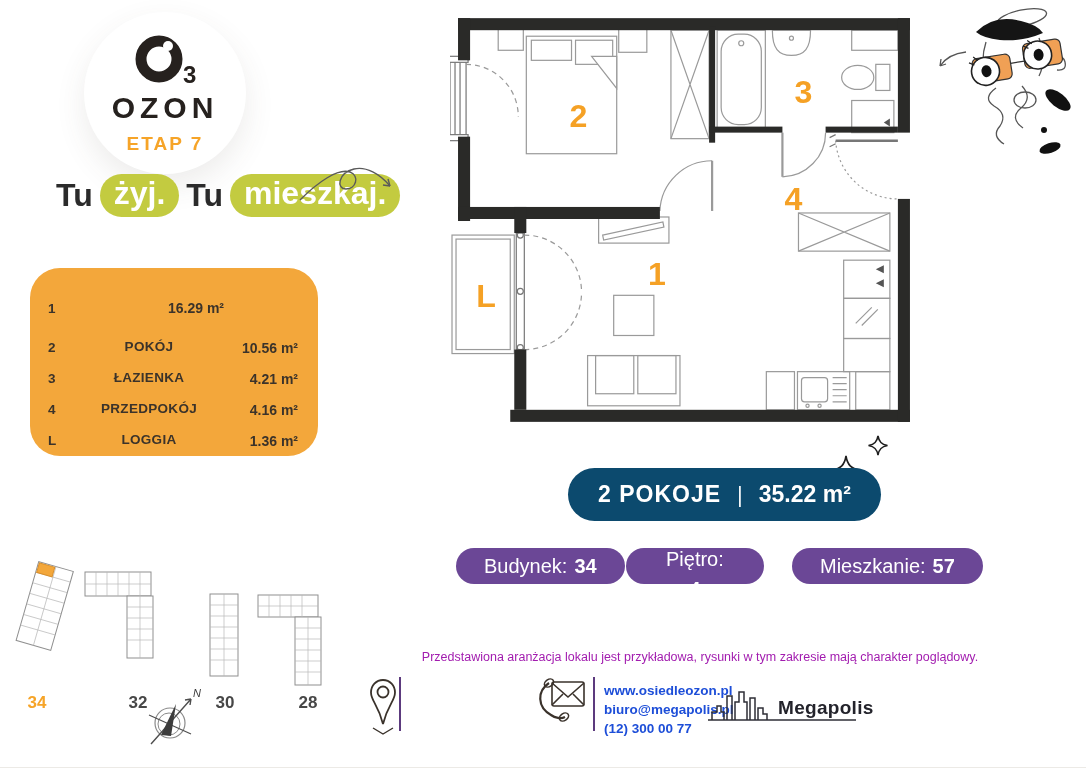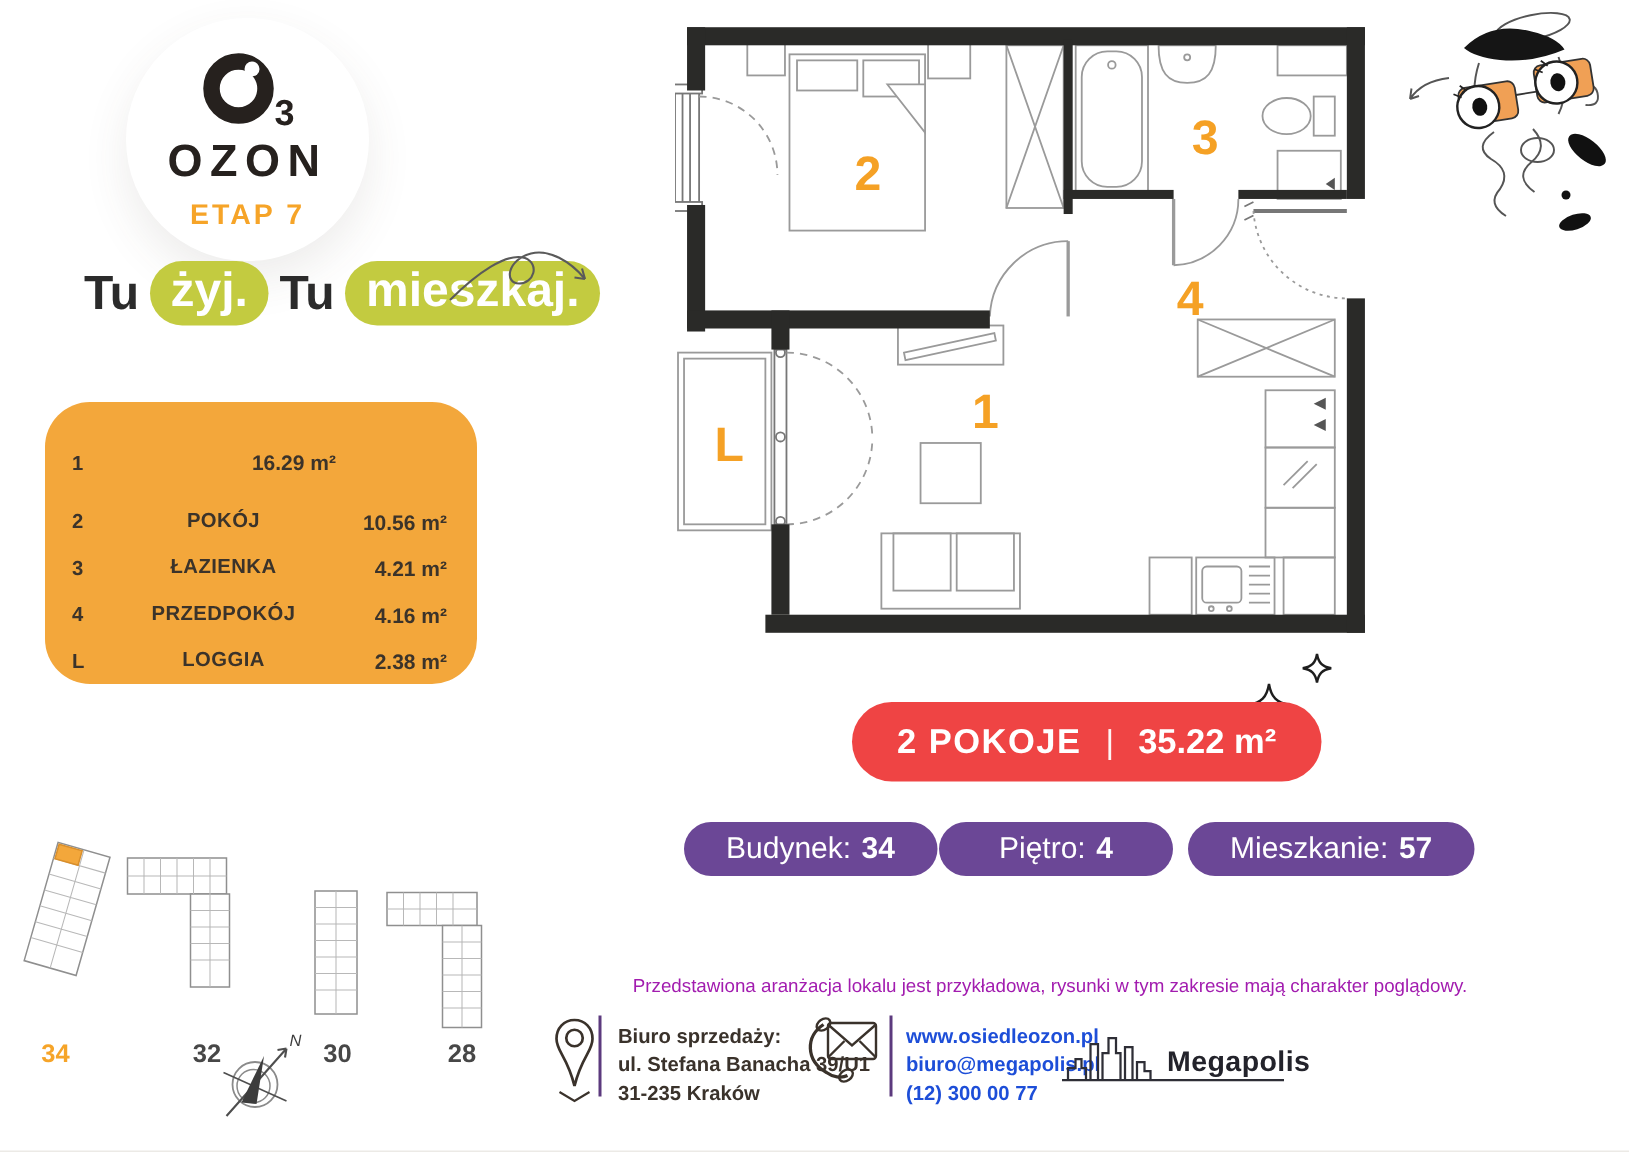--- a/index.html
+++ b/index.html
@@ -27,31 +27,31 @@
   .legend { left:30px; top:268px; width:288px; height:188px; background:#F3A73B;
     border-radius:30px; padding:16px 20px 10px 18px; color:#3b332a; }
   .legend-row { display:grid; grid-template-columns:26px 1fr 74px; align-items:center;
     font-size:13.5px; font-weight:bold; height:31px; }
   .legend-row.tall { height:48px; }
   .legend-num { text-align:left; }
   .legend-label { text-align:center; line-height:1.25; letter-spacing:.3px; }
   .legend-val { text-align:right; font-size:14px; }
 
   
-  .area-badge { left:568px; top:468px; height:53px; background:#ef4444; border-radius:27px;
+  .area-badge { left:568px; top:468px; height:53px; background:#0c4a6e; border-radius:27px;
     display:inline-flex; align-items:center; gap:16px; padding:0 30px; color:#fff; }
   .area-rooms { font-size:23px; font-weight:bold; letter-spacing:1px; }
   .area-sep { font-size:22px; font-weight:normal; opacity:.95; }
   .area-val { font-size:23px; font-weight:bold; }
   .pill { height:36px; background:#6B4796; border-radius:26px; color:#fff;
     display:inline-flex; align-items:center; padding:0 28px; font-size:20px; gap:7px; }
   .pill .lbl { font-weight:normal; }
   .pill .val { font-weight:bold; }
   .pill-1 { left:456px; top:548px; }
-  .pill-2 { left:626px; top:548px; padding:0 40px; }
+  .pill-2 { left:626px; top:548px; padding:0 40px;flex-direction:column; }
   .pill-3 { left:792px; top:548px; }
 
   
   .disclaimer { left:400px; top:650px; width:600px; text-align:center;
     font-size:12.5px; color:#a21caf; }
   .v-div { width:2px; height:54px; background:#5C3A7E; }
   .vd1 { left:399px; top:677px; } .vd2 { left:593px; top:677px; }
   .office { left:412px; top:681px; font-size:13.5px; font-weight:bold; color:#3a322b; line-height:1.42; }
   .contact { left:604px; top:681px; font-size:13.5px; font-weight:bold; color:#1d4ed8; line-height:1.42; }
   .company { left:420px; top:741px; width:620px; text-align:center; font-size:12.5px; color:#c3b9ae; }
@@ -102,21 +102,21 @@
       <span class="legend-val">4.21 m²</span>
     </div>
     <div class="legend-row">
       <span class="legend-num">4</span>
       <span class="legend-label">PRZEDPOKÓJ</span>
       <span class="legend-val">4.16 m²</span>
     </div>
     <div class="legend-row">
       <span class="legend-num">L</span>
       <span class="legend-label">LOGGIA</span>
-      <span class="legend-val">2.38 m²</span>
+      <span class="legend-val">1.36 m²</span>
     </div>
   </div>
 
   <svg class="abs" style="left:450px;top:10px" width="472" height="418" viewBox="0 0 470 416">
     <g fill="none" stroke="#9a9a9a" stroke-width="1.2">
 
       <g>
         <rect x="2" y="224" width="62" height="118" fill="#fff"></rect>
         <rect x="6" y="228" width="54" height="110"></rect>
       </g>
@@ -332,25 +332,20 @@
   </svg>
 
   <div class="abs disclaimer">Przedstawiona aranżacja lokalu jest przykładowa, rysunki w tym zakresie mają charakter poglądowy.</div>
 
   <svg class="abs" style="left:368px;top:676px" width="30" height="60" viewBox="0 0 30 60">
     <path d="M15 4 C8 4 3 9.5 3 16.5 C3 25 10 28 15 48 C20 28 27 25 27 16.5 C27 9.5 22 4 15 4 Z" fill="none" stroke="#3a322b" stroke-width="1.8"></path>
     <circle cx="15" cy="16" r="5.5" fill="none" stroke="#3a322b" stroke-width="1.8"></circle>
     <path d="M5 52 L15 58 L25 52" fill="none" stroke="#3a322b" stroke-width="1.4"></path>
   </svg>
   <div class="abs v-div vd1"></div>
-  <div class="abs office">
-    <div>Biuro sprzedaży:</div>
-    <div>ul. Stefana Banacha 39/U1</div>
-    <div>31-235 Kraków</div>
-  </div>
 
   <svg class="abs" style="left:536px;top:674px" width="54" height="54" viewBox="0 0 54 54">
     <g fill="none" stroke="#3a322b" stroke-width="1.6">
       <rect x="16" y="8" width="32" height="24" rx="2"></rect>
       <path d="M16 9 L32 23 L48 9 M16 31 L27 20 M48 31 L37 20"></path>
       <path d="M13 9 C1 17 1 33 15 41 C19 44 25 45 29 43" stroke-width="2.2"></path>
       <ellipse cx="13" cy="9" rx="5" ry="3.5" transform="rotate(-35 13 9)"></ellipse>
       <ellipse cx="28" cy="43" rx="5" ry="3.5" transform="rotate(-35 28 43)"></ellipse>
     </g>
   </svg>

